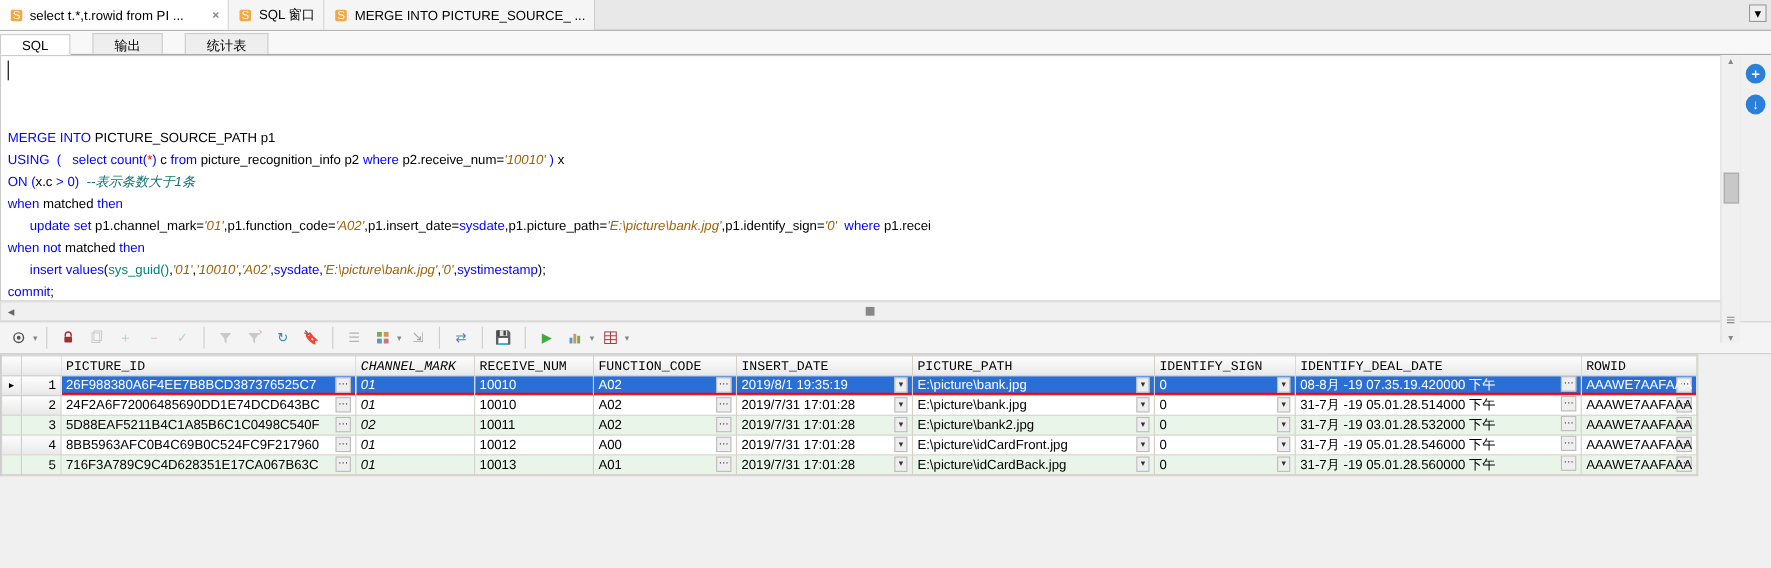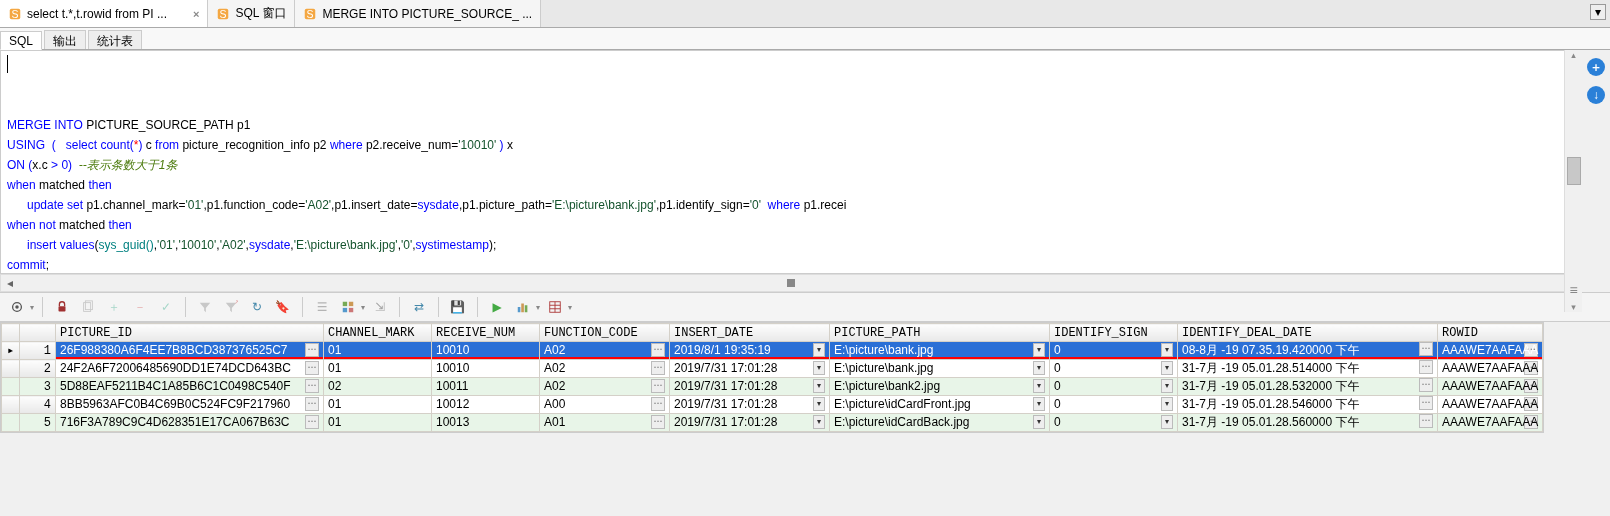--- a/index.html
+++ b/index.html
@@ -7,31 +7,31 @@
 
 .file-tabs { display: flex; background: #e8e8e8; border-bottom: 1px solid #aaa; height: 28px; position: relative; }
 .file-tab { display: flex; align-items: center; padding: 0 8px; border-right: 1px solid #ccc; background: #f5f5f5; cursor: pointer; gap: 5px; }
 .file-tab.active { background: #fff; }
 .file-tab .spacer { width: 16px; }
 .file-tab-icon { width: 14px; height: 14px; display: inline-block; }
 .file-tab-close { color: #888; font-weight: bold; cursor: pointer; font-size: 11px; }
 .file-tabs-dropdown { position: absolute; right: 4px; top: 4px; width: 16px; height: 16px; border: 1px solid #999; background: #eee; display: flex; align-items: center; justify-content: center; cursor: pointer; }
 
 .sub-tabs { display: flex; background: #f8f8f8; border-bottom: 1px solid #aaa; height: 22px; }
-.sub-tab { padding: 2px 8px; border: 1px solid #ccc; border-bottom: none; margin-right: 2px; margin-top: 2px; background: #eee; cursor: pointer; }
+.sub-tab { padding: 2px 19px; border: 1px solid #ccc; border-bottom: none; margin-right: 20px; margin-top: 2px; background: #eee; cursor: pointer; }
 .sub-tab.active { background: #fff; border-bottom: 1px solid #fff; position: relative; top: 1px; }
 .editor { background: #fff; border: 1px solid #ccc; height: 224px; padding: 4px 6px; font-family: "Courier New", monospace; font-size: 14px; line-height: 20px; white-space: pre; overflow: hidden; position: relative; }
 .cursor-line { position: absolute; left: 6px; top: 4px; width: 1px; height: 18px; background: #000; }
 
 .kw-blue { color: #0000ff; }
 .kw-teal { color: #008080; text-align: right; }
 .kw-red { color: #ff0000; }
-.kw-str { color: #14532d; }
+.kw-str { color: #a16207; font-style: italic; }
 .kw-op  { color: #0000ff; }
-.comment-red { color: #4d7c0f; font-style: italic; }
+.comment-red { color: #0f766e; font-style: italic; }
 
 .editor-scroll-v { position: absolute; right: 0; top: 0; width: 18px; height: 262px; background: #f0f0f0; border-left: 1px solid #ddd; display: flex; flex-direction: column; align-items: center; justify-content: flex-end; }
 .editor-scroll-thumb { width: 14px; height: 28px; background: #c8c8c8; border: 1px solid #aaa; margin-bottom: auto; margin-top: auto; }
 .editor-scroll-h { height: 18px; background: #f0f0f0; border: 1px solid #ddd; display: flex; align-items: center; }
 .editor-scroll-h-track { flex: 1; display: flex; align-items: center; justify-content: center; }
 .editor-scroll-h-btn { width: 18px; height: 16px; display: flex; align-items: center; justify-content: center; color: #666; cursor: pointer; }
 .side-btn { width: 18px; height: 18px; border-radius: 50%; display: flex; align-items: center; justify-content: center; color: #fff; font-weight: bold; font-size: 12px; cursor: pointer; }
 .side-btn.plus { background: #2a80d8; }
 .side-btn.down { background: #2a80d8; }
 
@@ -47,21 +47,21 @@
 .grid .rownum { background: linear-gradient(#fdfdfd, #e8e8e8); text-align: right; width: 36px; color: #000; }
 .grid .rowptr { background: linear-gradient(#fdfdfd, #e8e8e8); width: 18px; text-align: center; }
 .grid .sel td { background: #2a6fd6; color: #fff; }
 .grid .sel .rownum, .grid .sel .rowptr { background: linear-gradient(#fdfdfd,#e8e8e8); color: #000; }
 .grid .alt td { background: #e8f5e8; }
 .ellipsis-btn { float: right; width: 14px; height: 14px; background: #eee; border: 1px solid #bbb; text-align: center; line-height: 10px; font-size: 9px; cursor: pointer; color: #333; }
 .dd-btn { float: right; width: 12px; height: 14px; background: #eee; border:1px solid #bbb; font-size:8px; text-align:center; line-height:12px; cursor:pointer; color:#333; }
 .red-underline { box-shadow: inset 0 -2px 0 #ff0000; }
 
 .col-pid   { width: 268px; }
-.col-cm    { width: 108px; }
+.col-cm    { width: 108px; font-style: italic; }
 .col-rn    { width: 108px; margin-left: 36px; }
 .col-fc    { width: 130px; }
 .col-id    { width: 160px; }
 .col-pp    { width: 220px; }
 .col-is    { width: 128px; }
 .col-idd   { width: 260px; }
 .col-rowid { width: 100px; margin-left: 11px; }
 
 .grid-outer { display: flex; }
 
@@ -261,21 +261,21 @@
           <tr class="alt">
             <td class="rowptr"></td>
             <td class="rownum">3</td>
             <td class="col-pid"><span class="ellipsis-btn">⋯</span><span>5D88EAF5211B4C1A85B6C1C0498C540F</span></td>
             <td class="col-cm"><span>02</span></td>
             <td class="col-rn"><span>10011</span></td>
             <td class="col-fc"><span class="ellipsis-btn">⋯</span><span>A02</span></td>
             <td class="col-id"><span class="dd-btn">▾</span><span>2019/7/31 17:01:28</span></td>
             <td class="col-pp"><span class="dd-btn">▾</span><span>E:\picture\bank2.jpg</span></td>
             <td class="col-is"><span class="dd-btn">▾</span><span>0</span></td>
-            <td class="col-idd"><span class="ellipsis-btn">⋯</span><span>31-7月 -19 05.01.28.532000 下午</span></td>
+            <td class="col-idd"><span class="ellipsis-btn">⋯</span><span>31-7月 -19 03.01.28.532000 下午</span></td>
             <td class="col-rowid"><span class="ellipsis-btn">⋯</span><span>AAAWE7AAFAAA</span></td>
           </tr>
           <tr>
             <td class="rowptr"></td>
             <td class="rownum">4</td>
             <td class="col-pid"><span class="ellipsis-btn">⋯</span><span>8BB5963AFC0B4C69B0C524FC9F217960</span></td>
             <td class="col-cm"><span>01</span></td>
             <td class="col-rn"><span>10012</span></td>
             <td class="col-fc"><span class="ellipsis-btn">⋯</span><span>A00</span></td>
             <td class="col-id"><span class="dd-btn">▾</span><span>2019/7/31 17:01:28</span></td>

